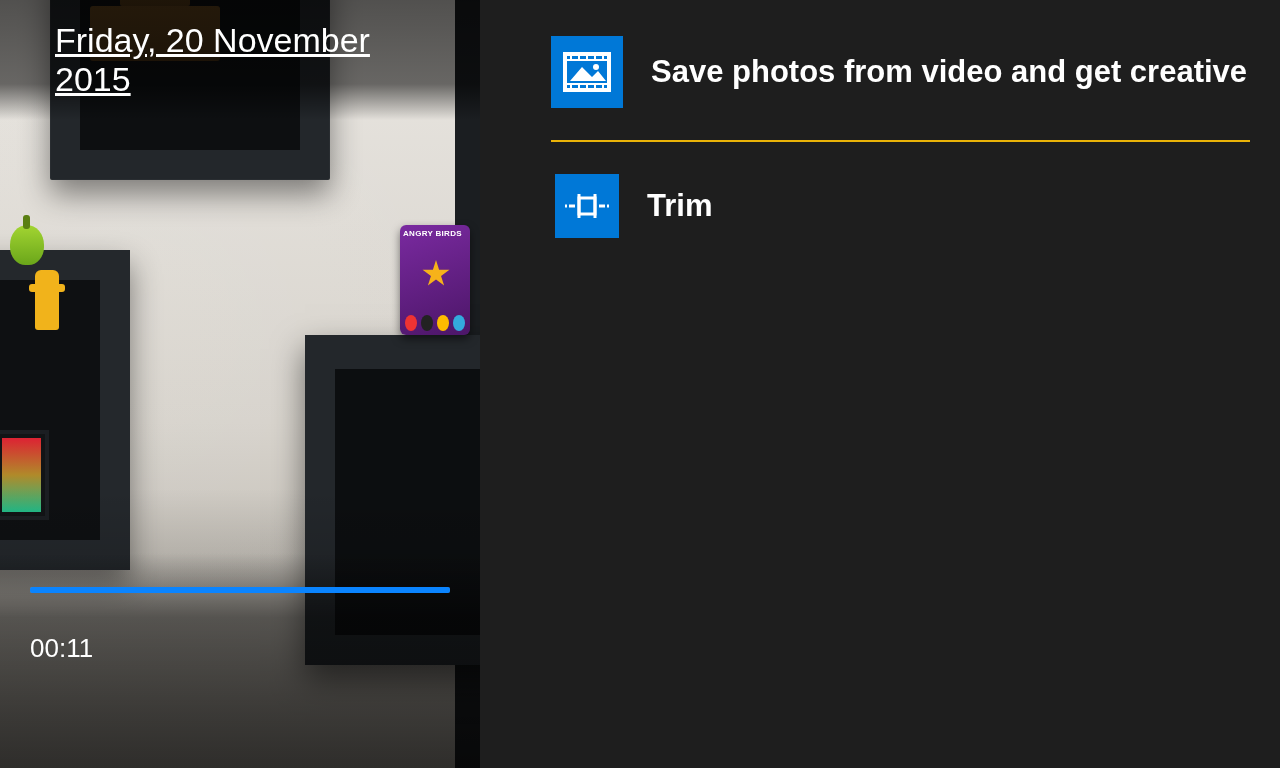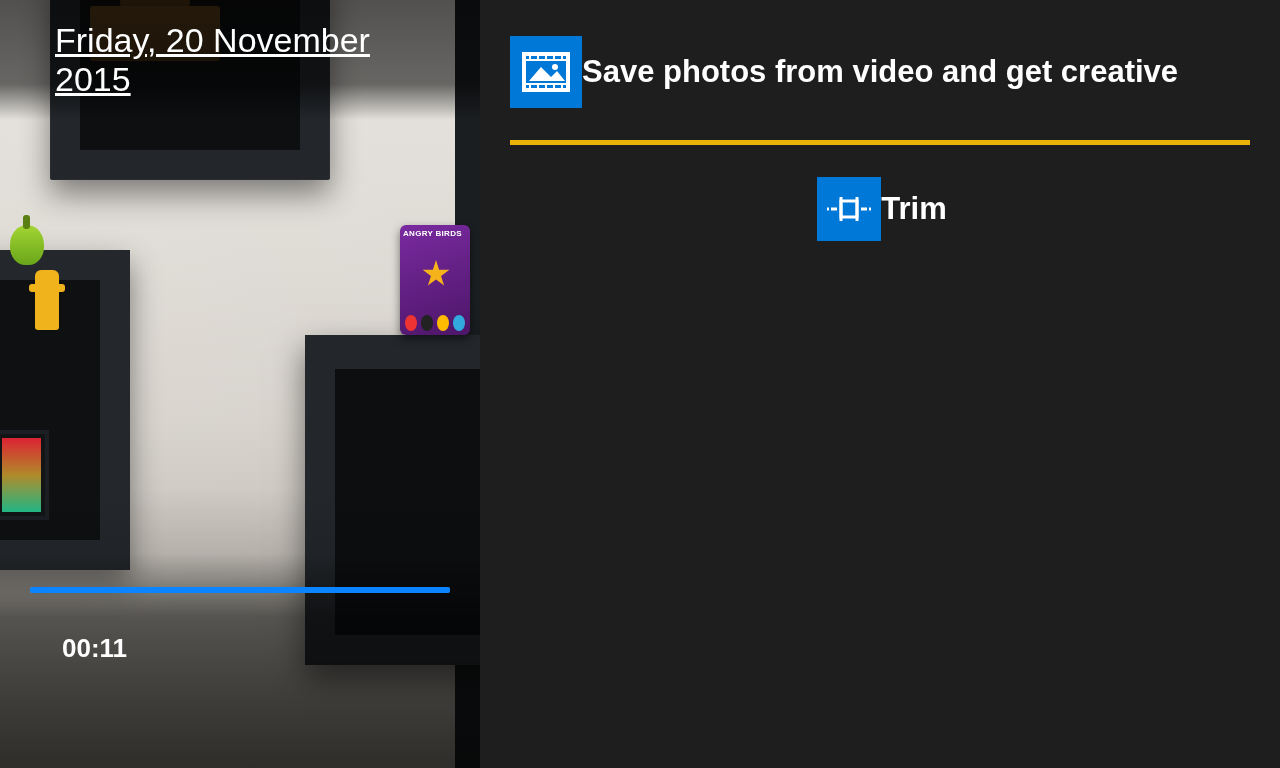--- a/index.html
+++ b/index.html
@@ -64,26 +64,26 @@
     
     .title-bar { position:absolute; left:0; top:0; right:0; height:120px;
                  display:flex; align-items:center; padding:0 55px;
                  background:linear-gradient(rgba(0,0,0,.65),rgba(0,0,0,.55) 70%,rgba(0,0,0,0));
                  font-size:34px; font-weight:400;text-decoration:underline; }
     .controls  { position:absolute; left:0; right:0; bottom:0; height:215px;
                  background:linear-gradient(rgba(0,0,0,0),rgba(0,0,0,.45) 30%,rgba(0,0,0,.55));
                  padding:34px 30px 0 30px; }
     .progress  { position:relative; height:6px; background:rgba(255,255,255,.22); border-radius:2px; cursor:pointer; }
     .progress-fill { position:absolute; left:0; top:0; height:100%; width:100%; background:#0a84ff; border-radius:2px;}
-    .timestamp { margin-top:40px; font-size:26px; font-weight:700;margin-left:32px; }
+    .timestamp { margin-top:40px; font-size:26px; font-weight:400; }
 
     
     .menu-pane { flex:1; height:100%; background:#1e1e1e; padding:32px 30px 0 30px; }
-    .menu-item { display:flex; align-items:center; padding:4px 0 32px 0; cursor:pointer; }
-    .menu-item + .menu-item { border-top:5px solid #eab308; padding-top:32px;justify-content:center; }
+    .menu-item { display:flex; align-items:center; gap:28px; padding:4px 0 32px 0; cursor:pointer;margin-left:41px; }
+    .menu-item + .menu-item { border-top:2px solid #eab308; padding-top:32px; }
     .menu-item .label{ font-size:31px; font-weight:600; }
     .icon-tile{ width:72px; height:72px; background:#0078d7; display:flex; align-items:center; justify-content:center;}
     .menu-item.secondary .icon-tile{ width:64px; height:64px; margin-left:4px;}
     svg{display:block}
   </style>
 </head>
 <body>
 
 <div class="app">
   <div class="video-pane">

